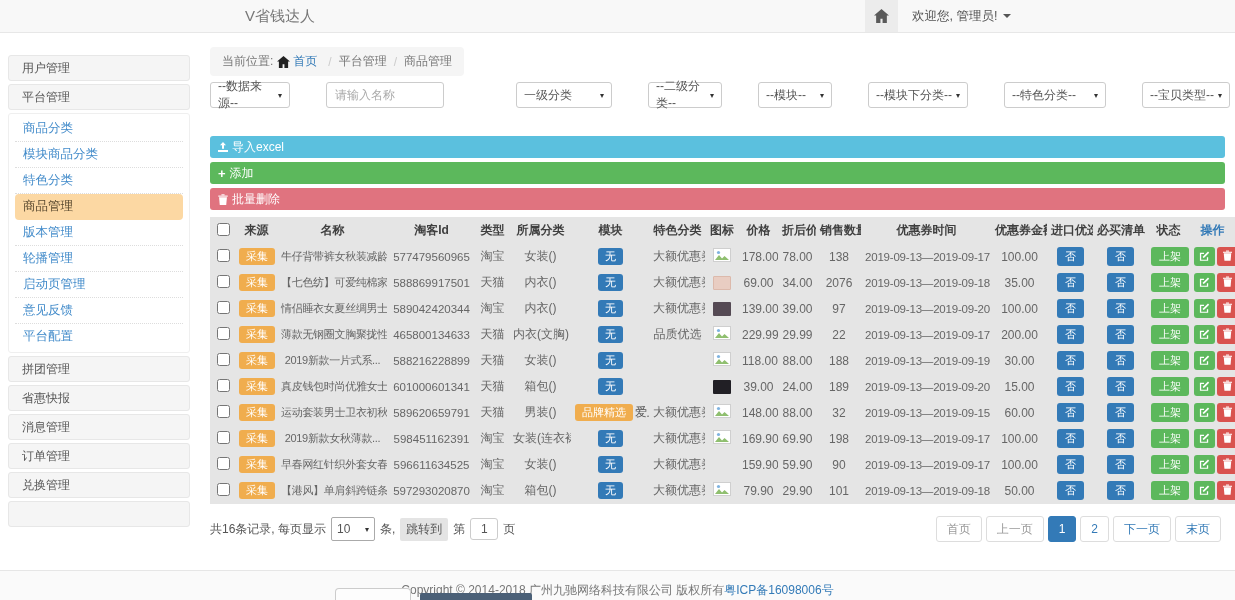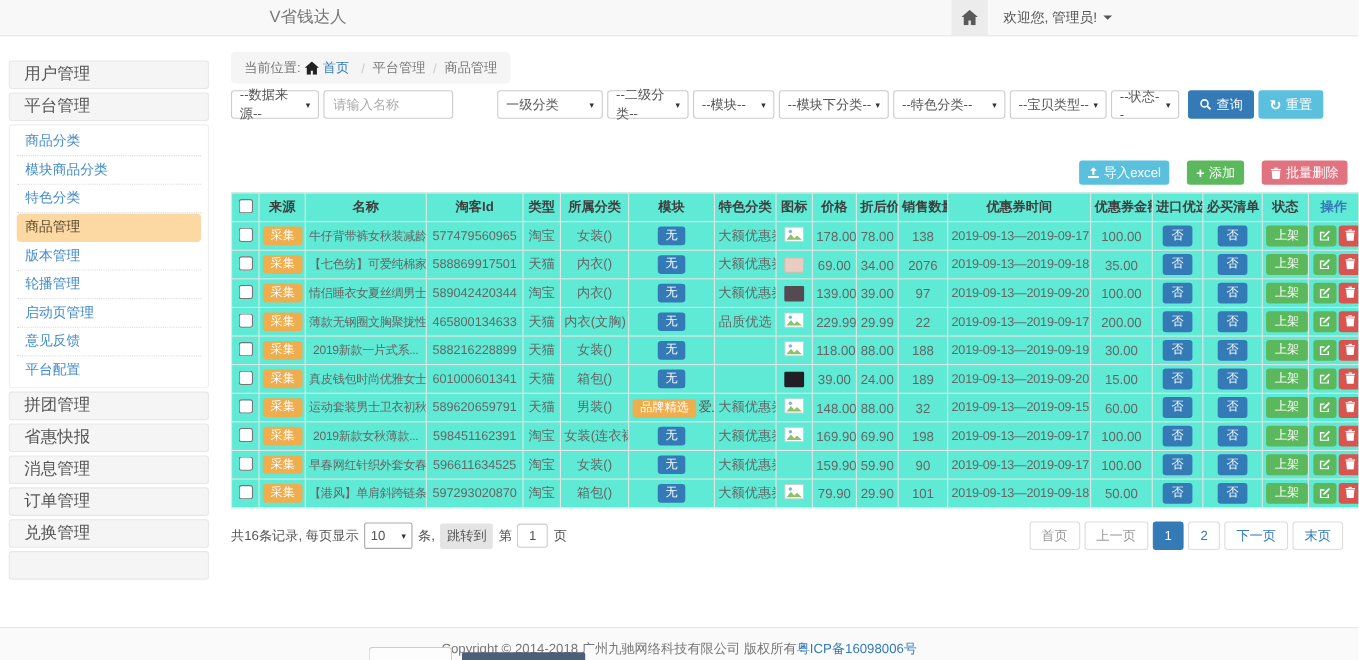--- a/index.html
+++ b/index.html
@@ -12,52 +12,52 @@
   
   .topbar { position:absolute; top:0; left:0; right:0; height:33px; background:#f8f8f8; border-bottom:1px solid #e7e7e7; }
   .brand { position:absolute; left:245px; top:0; line-height:32px; font-size:15px; color:#777; }
   .topbar-right { position:absolute; left:865px; top:0; height:32px; display:flex; align-items:center; }
   .home-btn { width:33px; height:32px; background:#ececec; display:flex; align-items:center; justify-content:center; color:#5a5a5a; cursor:pointer; }
   .welcome { margin-left:14px; color:#555; font-size:12.5px; display:flex; align-items:center; cursor:pointer; }
   .tri { width:0; height:0; border-left:4px solid transparent; border-right:4px solid transparent; border-top:4px solid #555; margin-left:6px; }
   
   .sidebar { position:absolute; left:8px; top:52px; width:182px; z-index:1; }
   .sidebar-title { color:#2e79b4; font-weight:bold; font-size:14px; padding:8px 4px 9px; border-bottom:1px solid #dcdcdc; }
-  .side-item { height:26px; line-height:24px; margin-top:3px; background:#f5f5f5; border:1px solid #e7e7e7; border-radius:3px; padding:0 13px; color:#555; font-size:15px; cursor:pointer; }
+  .side-item { height:26px; line-height:24px; margin-top:3px; background:#f5f5f5; border:1px solid #e7e7e7; border-radius:3px; padding:0 13px; color:#555; font-size:12px; cursor:pointer; }
   .side-item.clipped { height:26px; }
   .submenu { margin-top:3px; background:#fff; border:1px solid #efefef; border-radius:3px; padding:2px 6px; }
   .sub-item { height:26px; line-height:25px; border-bottom:1px dotted #ddd; color:#428bca; padding:0 8px; font-size:12.5px; cursor:pointer; }
   .sub-item:last-child { border-bottom:none; }
   .sub-item.active { background:#fcd8a3; border-radius:4px; color:#5a4a30; border-bottom-color:transparent; }
   
   .main { position:absolute; left:210px; top:47px; width:1015px; }
   .breadcrumb { display:inline-flex; align-items:center; background:#f5f5f5; border-radius:4px; padding:6px 12px; color:#777; }
   .breadcrumb .bc-home { color:#337ab7; display:inline-flex; align-items:center; margin:0 4px; cursor:pointer; }
   .breadcrumb .bc-home svg { margin-right:3px; color:#222; }
   .bc-sep { color:#ccc; margin:0 7px; }
   .bc-item { color:#777; }
   
-  .filters { display:flex; align-items:center; margin-top:6px; }
+  .filters { display:flex; align-items:center; margin-top:6px;gap:32px; }
   .f-select { height:26px; border:1px solid #ccc; border-radius:3px; background:#fff; display:flex; align-items:center; justify-content:space-between; padding:0 7px; color:#555; margin-right:4px; cursor:pointer; flex:none; }
   .f-caret { font-size:8px; color:#333; margin-left:4px; }
   .f-input { height:26px; width:118px; border:1px solid #ccc; border-radius:3px; padding:0 8px; margin-right:4px; font:inherit; color:#555; flex:none; }
   .f-input::placeholder { color:#aaa; }
   .btn { border:none; cursor:pointer; color:#fff; border-radius:3px; font:inherit; display:inline-flex; align-items:center; gap:4px; }
   .btn-query { background:#337ab7; height:26px; padding:0 10px; margin-left:4px; }
   .btn-reset { background:#5bc0de; height:26px; padding:0 10px; margin-left:4px; }
   .refresh-ic { font-size:13px; font-weight:bold; line-height:1; }
   
-  .toolbar { display:flex; justify-content:flex-end; gap:16px; margin-top:38px; }
+  .toolbar { display:flex; justify-content:flex-end; gap:4px; margin-top:28px;flex-direction:column; }
   .toolbar .btn { height:22px; padding:0 8px; font-size:12px; }
   .btn-import { background:#5bc0de; }
   .btn-add { background:#5cb85c; }
   .btn-batch-del { background:#e0737f; }
   .plus { font-weight:bold; font-size:13px; line-height:1; }
   
-  table.grid { width:100%; border-collapse:collapse; table-layout:fixed; margin-top:7px; background:#5eead4; }
+  table.grid { width:100%; border-collapse:collapse; table-layout:fixed; margin-top:7px; background:#e5e5e5; }
   .grid th, .grid td { border:1px solid #e5e5e5; text-align:center; height:26px; padding:2px 3px; white-space:nowrap; overflow:hidden; color:#666; }
   .grid th { color:#3f3f3f; font-weight:bold; font-size:12px; }
   .grid th.op-head { color:#337ab7; }
   .cell-name { font-size:11px; letter-spacing:-0.3px; }
   .cell-id { font-size:11.5px; }
   .cell-time { font-size:11.5px; letter-spacing:-0.2px; }
   .badge { display:inline-block; padding:2px 7px; border-radius:3px; color:#fff; font-size:11px; line-height:13px; }
   .bg-orange { background:#f0ad4e; }
   .bg-blue { background:#337ab7; }
   .bg-green { background:#5cb85c; }

